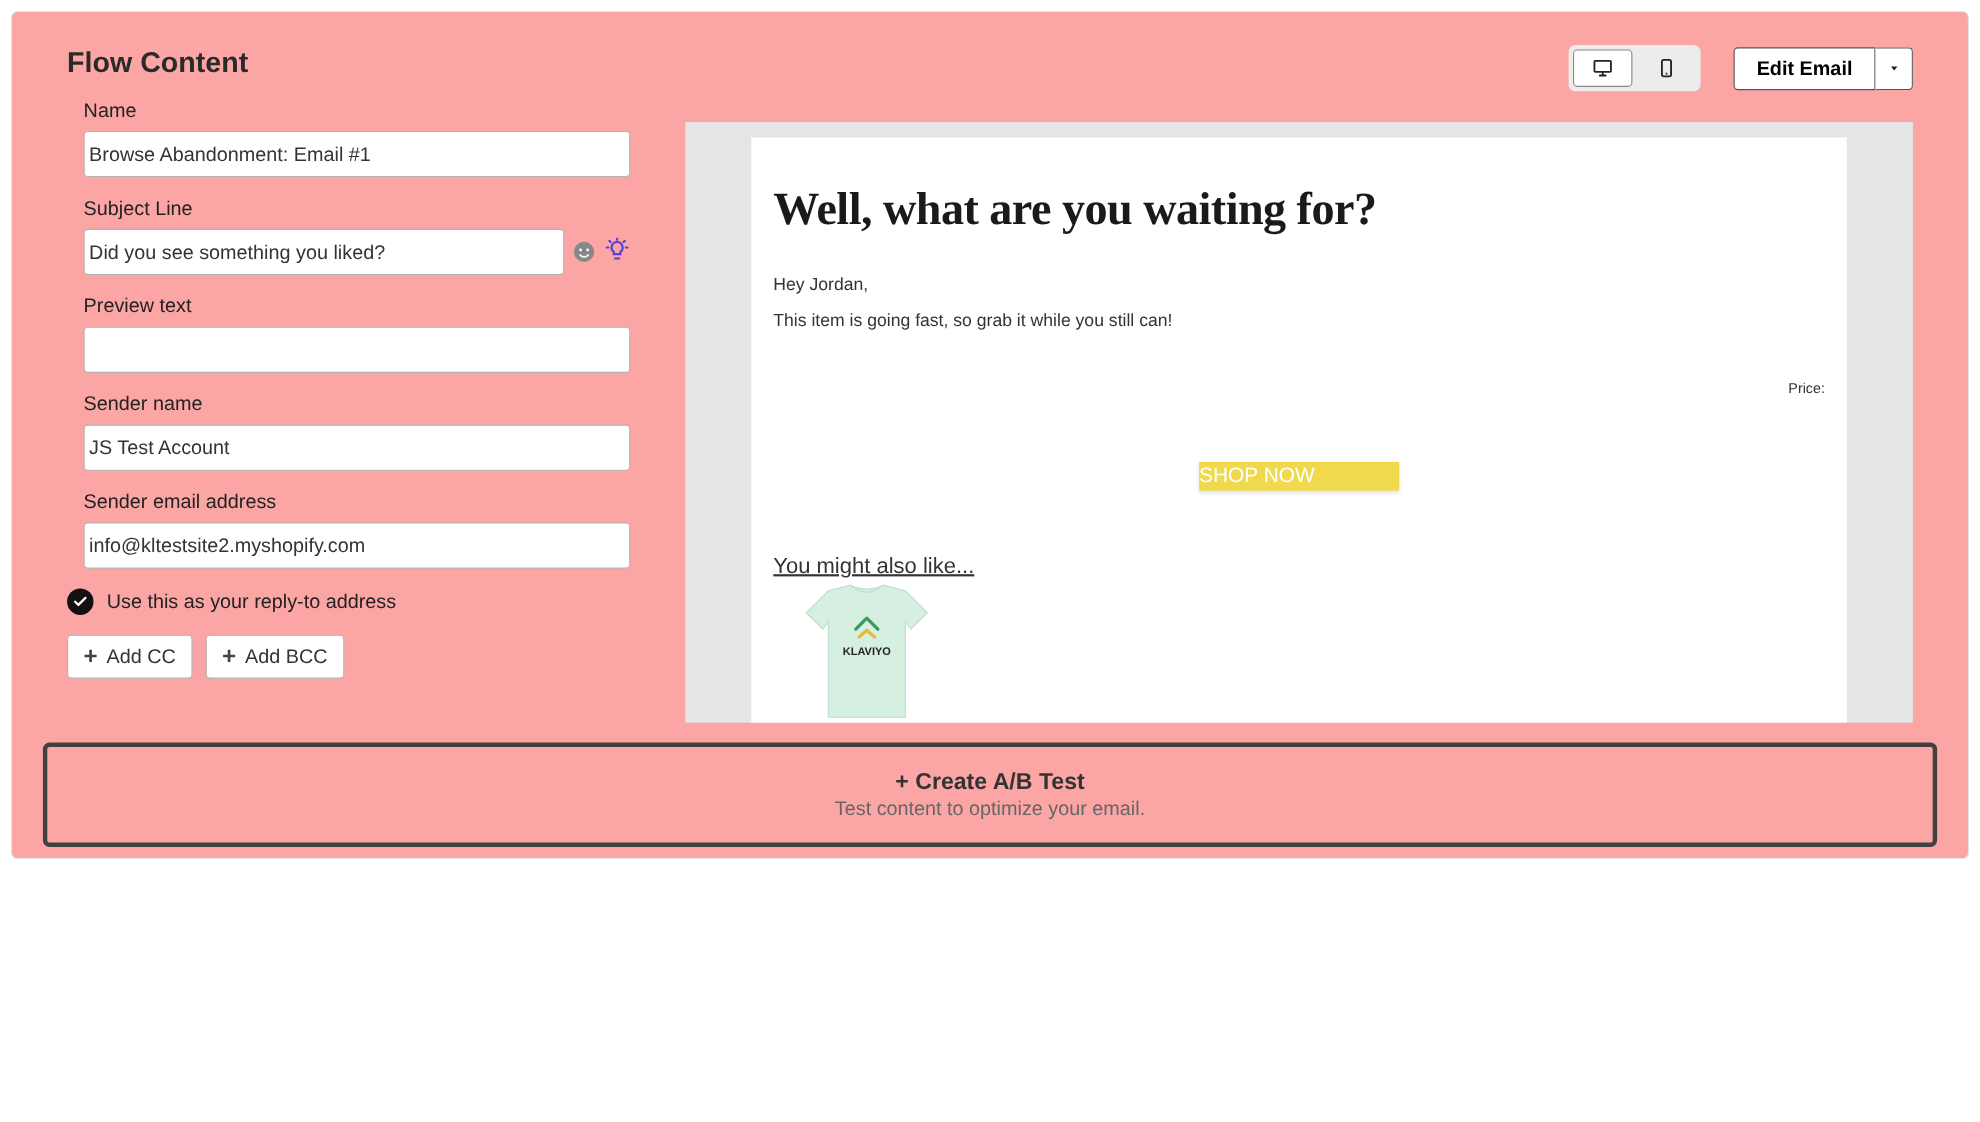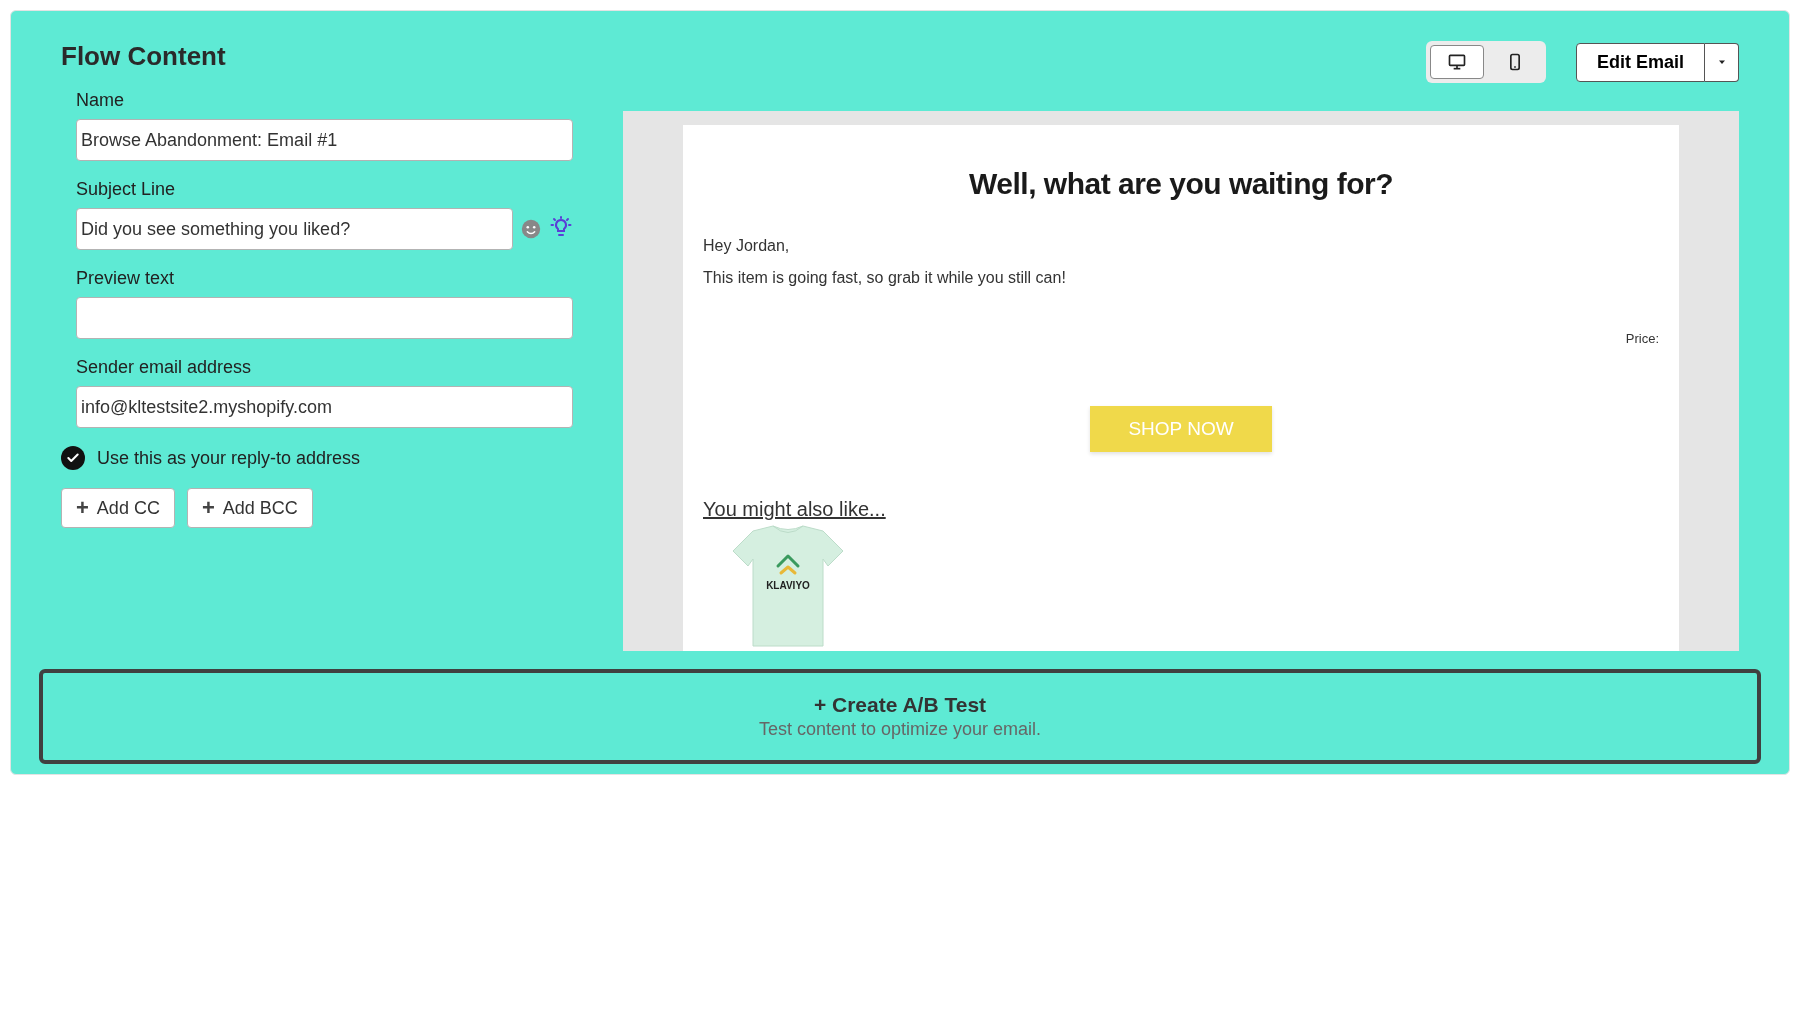--- a/index.html
+++ b/index.html
@@ -10,21 +10,21 @@
     body {
       font-family: -apple-system, BlinkMacSystemFont, "Segoe UI", Helvetica, Arial, sans-serif;
       background: #fff;
       color: #222;
       padding: 10px;
     }
     .main-panel {
       border: 1px solid #e3e3e3;
       border-radius: 6px;
       padding: 30px 0 0 0;
-      background: #5eead4;
+      background: #fca5a5;
     }
     .content-wrap {
       display: flex;
       padding: 0 50px;
       gap: 50px;
     }
     .left-col {
       flex: 0 0 510px;
     }
     .right-col {
@@ -182,46 +182,46 @@
       flex: 1;
       overflow: hidden;
       height: 560px;
     }
     .preview-inner {
       background: #fff;
       padding: 30px 20px 0 20px;
       height: 100%;
     }
     .email-headline {
-      font-size: 30px;
+      font-size: 42px;
       font-weight: 800;
-      text-align: center;
       color: #1a1a1a;
       margin: 12px 0 36px 0;
       letter-spacing: -0.5px;
+      font-family: Liberation Serif, serif;
     }
     .email-body {
       font-size: 16px;
       color: #333;
       margin-bottom: 14px;
     }
     .price-label {
       text-align: right;
       font-size: 13px;
       color: #333;
       margin: 44px 0 60px 0;
     }
     .shop-btn {
       display: block;
       width: 182px;
-      margin: 0 auto 46px auto;
+      margin: 0 auto 58px auto;
       background: #f0d94a;
       color: #fff;
-      text-align: center;
-      padding: 12px 0;
+      text-align: left;
+      padding: 2px 0;
       font-size: 19px;
       font-weight: 500;
       border: none;
       box-shadow: 0 2px 4px rgba(0,0,0,0.12);
       cursor: pointer;
     }
     .also-like {
       font-size: 20px;
       color: #333;
       text-decoration: underline;
@@ -291,20 +291,24 @@
               </svg>
           </span>
         </div>
       </div>
 
       <div class="field">
         <label class="field-label">Preview text</label>
         <input class="text-input" type="text" value="" style="">
       </div>
 
+      <div class="field">
+        <label class="field-label">Sender name</label>
+        <input class="text-input" type="text" value="JS Test Account" style="">
+      </div>
 
       <div class="field">
         <label class="field-label">Sender email address</label>
         <input class="text-input" type="text" value="info@kltestsite2.myshopify.com" style="">
       </div>
 
       <div class="reply-row">
         <span class="check-circle">
           <svg viewBox="0 0 24 24" fill="none" stroke="#fff" stroke-width="3.5" stroke-linecap="round" stroke-linejoin="round">
               <polyline points="4 12 9 17 20 6"></polyline>

